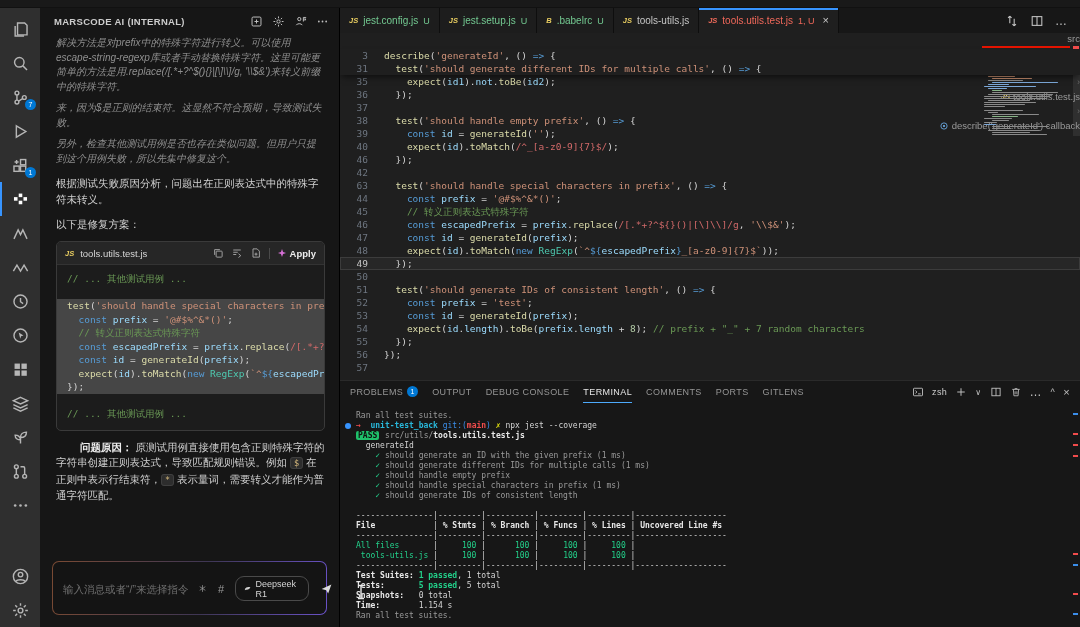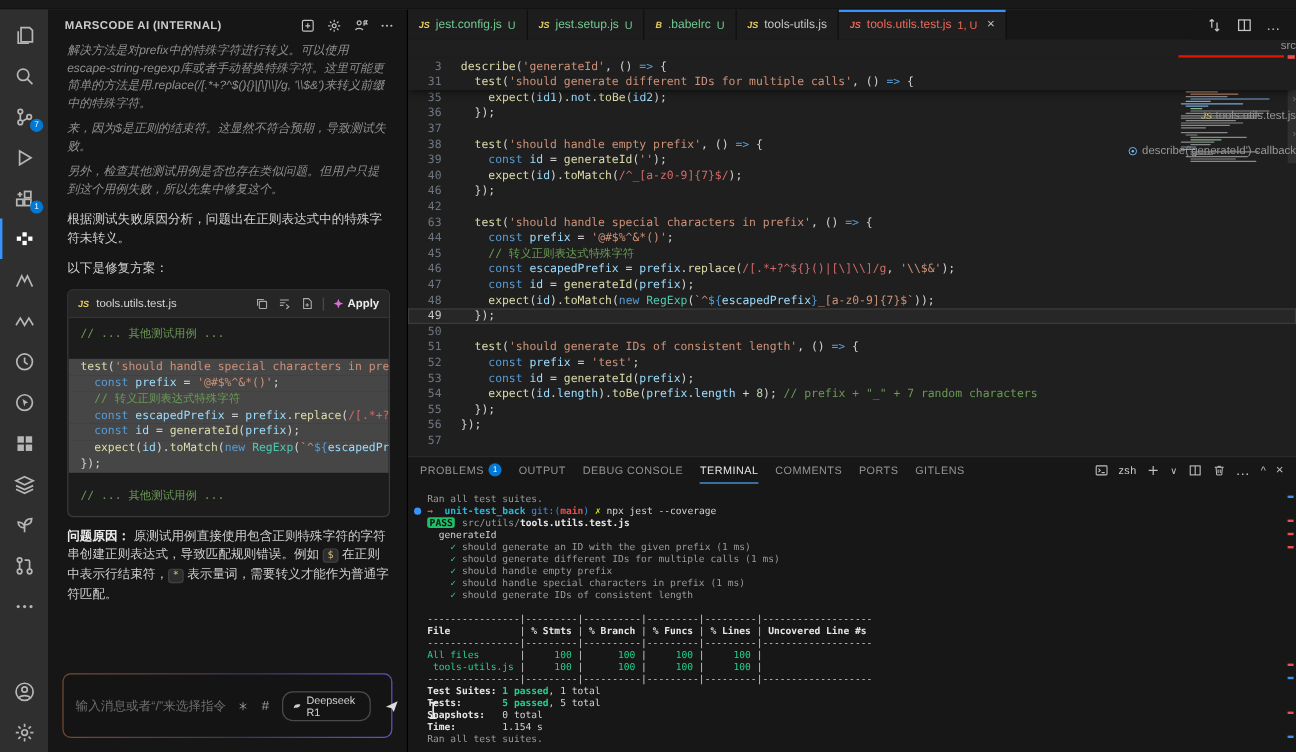--- a/index.html
+++ b/index.html
@@ -40,21 +40,21 @@
   .cc-icons svg { width:12px; height:12px; cursor:pointer; }
   .cc-sep { width:1px; height:11px; background:#4a4a4a; }
   .cc-apply { display:flex; align-items:center; gap:3px; cursor:pointer; }
   .cc-apply svg { width:10px; height:10px; color:#d670d6; }
   .cc-apply span { font-size:9.5px; color:#ececec; font-weight:600; }
   .cc-body { padding:7px 0 9px; font-family:"DejaVu Sans Mono",monospace; font-size:9.5px; line-height:13.5px; white-space:pre; overflow:hidden; }
   .cc-line { padding:0 10px; min-height:13.5px; }
   .cc-line.sel { background:rgba(140,140,140,.38); }
 
   .sb-p { color:#cfcfcf; font-size:10.5px; line-height:15.5px; margin:3px 0 7px; }
-  .sb-p b { color:#ededed; }
+  .sb-p b { color:#ededed;margin-left:24px; }
   .chip { background:#2d2d2d; border:1px solid #3f3f3f; border-radius:3px; padding:0 3px;
           font-family:"DejaVu Sans Mono",monospace; font-size:8.5px; color:#d7ba7d; }
 
   .sb-input-wrap { margin:4px 12px 12px; border-radius:7px; padding:1px; flex:none;
                    background:linear-gradient(100deg,#7a4a33,#3e3654 55%,#6a52c8); }
   .sb-input { border-radius:6px; background:#141414; height:52px; padding:7px 10px 6px; display:flex; flex-direction:row; }
   .sb-input input { background:transparent; border:none; outline:none; color:#cccccc; font-size:10.5px; flex:1;
                     font-family:"Liberation Sans","DejaVu Sans",sans-serif; }
   .sb-input input::placeholder { color:#6e6e6e; }
   .sb-input-footer { display:flex; align-items:center; gap:11px; color:#9a9a9a; }

